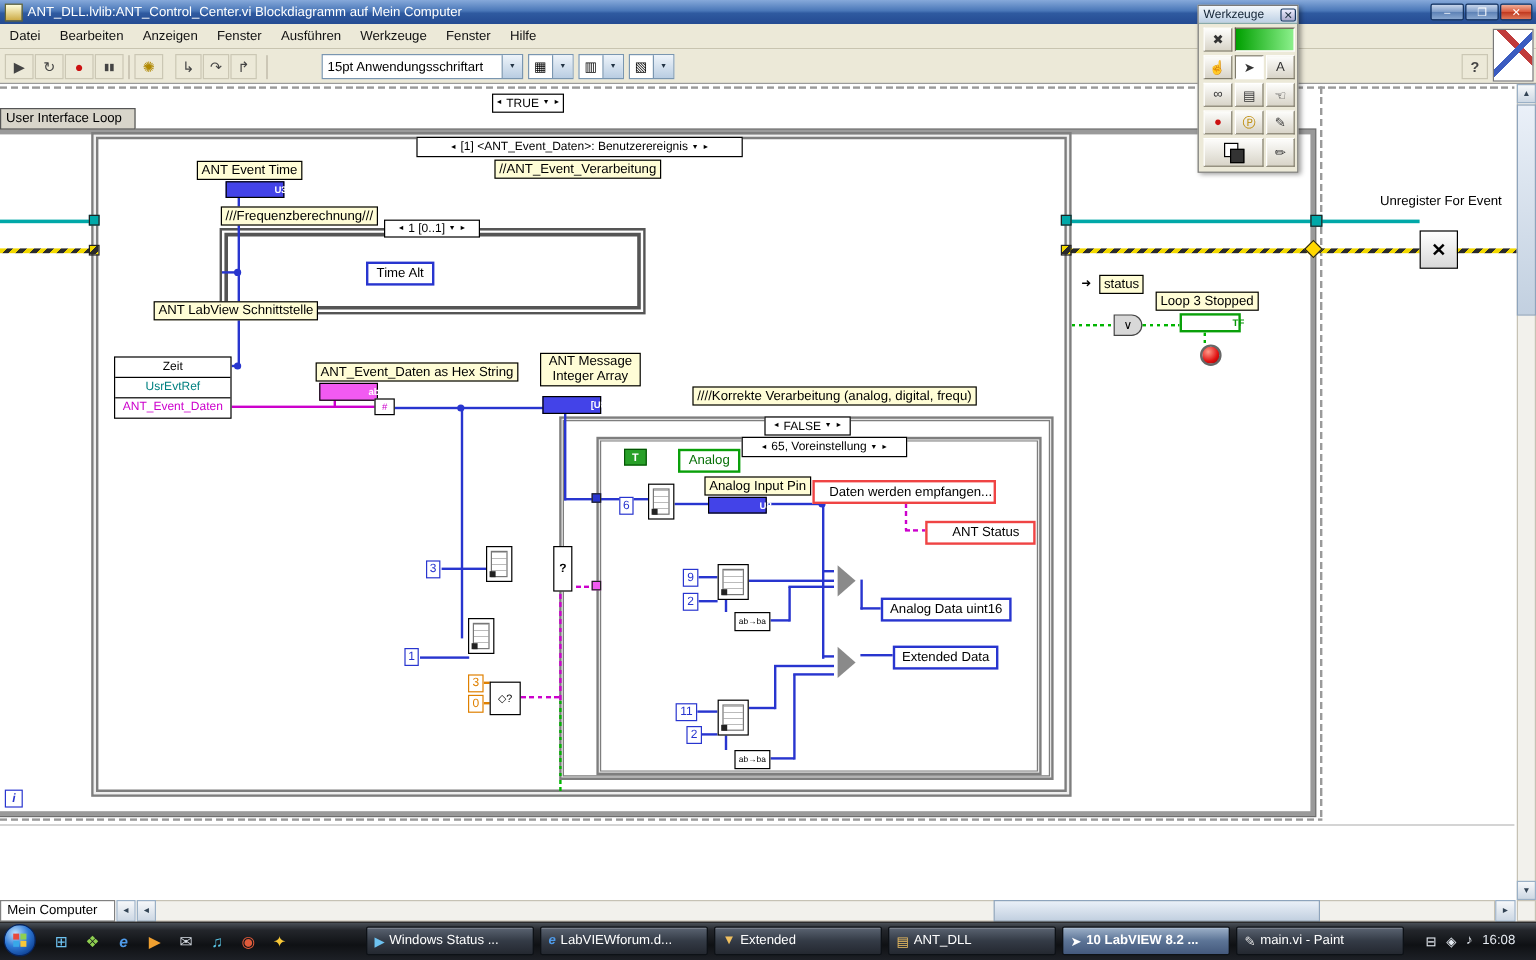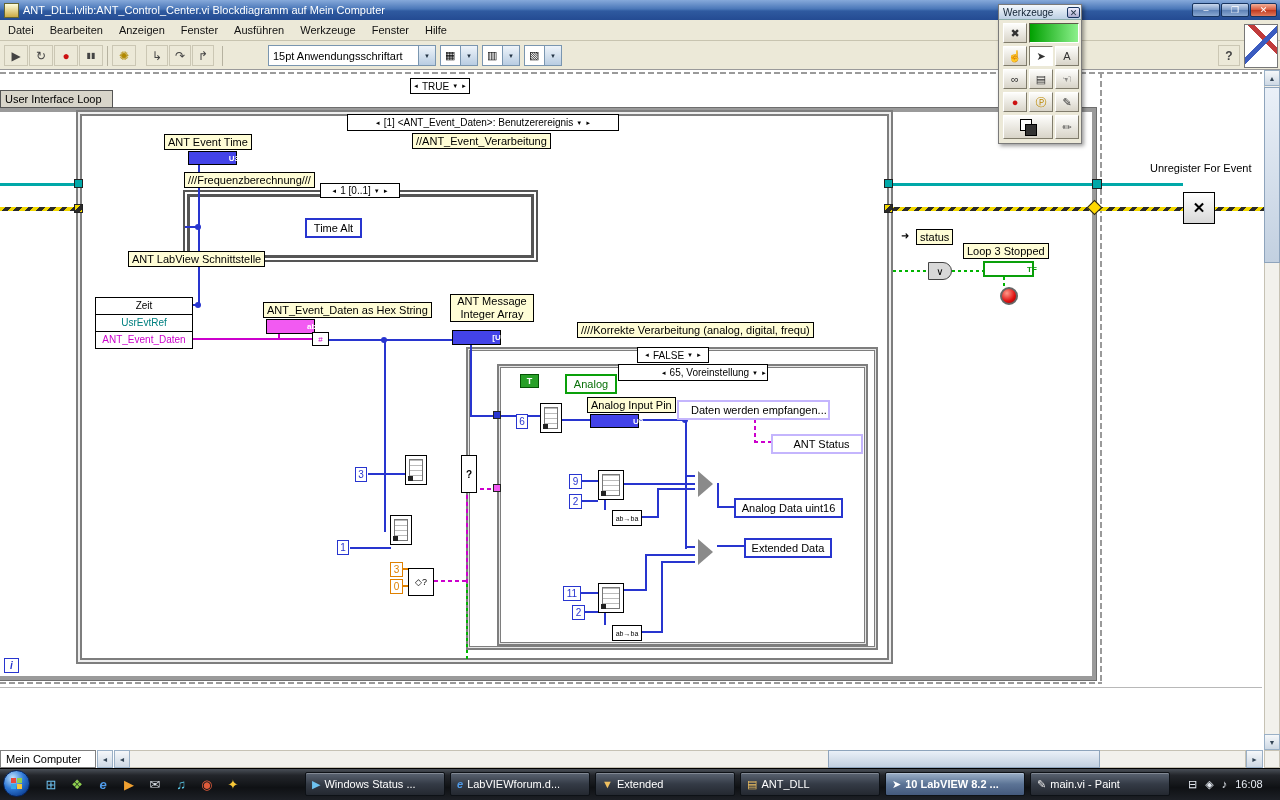--- a/index.html
+++ b/index.html
@@ -28,21 +28,21 @@
     display:flex;align-items:center;justify-content:center;font-size:6px;color:#234;}
   .logo{background:#fff;border:1px solid #777;
     background-image:linear-gradient(135deg,transparent 44%,#3b5cc0 44%,#3b5cc0 54%,transparent 54%),
                      linear-gradient(45deg,transparent 60%,#c03b3b 60%,#c03b3b 70%,transparent 70%);}
   
   .diag{left:0;top:70px;width:1264px;height:680px;background:#fff;overflow:hidden;}
   .lbl{background:#fffdd6;border:1px solid #000;font-size:11px;line-height:14px;padding:0 3px;color:#000;white-space:nowrap;}
   .plain{font-size:11px;color:#000;white-space:nowrap;}
   .fr{background:#fff;font-size:11px;line-height:14px;padding:1px 3px;color:#000;white-space:nowrap;text-align:center;}
   .fr.blue{border:2px solid #2835cf;}
-  .fr.pink{border:2px solid #c4b5fd;padding-left:12px;}
+  .fr.pink{border:2px solid #ef4444;padding-left:12px;}
   .fr.green{border:2px solid #0aa00a;color:#087008;}
   .term{display:flex;align-items:center;justify-content:center;font-size:8px;font-weight:bold;
     border:1px solid #000;color:#fff;padding-left:47px;}
   .term.blue{background:#4343e8;}
   .term.pink{background:#f25af2;}
   .term.greenfr{background:#fff;border:2px solid #0aa00a;color:#089608;}
   .cst{background:#fff;border:1px solid #2835cf;color:#2835cf;font-size:10px;line-height:13px;text-align:center;}
   .cst.org{border-color:#df8000;color:#df8000;}
   .sel{background:#fff;border:1px solid #000;display:flex;align-items:center;justify-content:center;gap:3px;
     font-size:10px;white-space:nowrap;color:#000;}
@@ -299,21 +299,21 @@
       <span>1 [0..1]</span>
       <span class="ar">▼</span>
       <span class="ar">►</span>
     </div>
     <div class="a sel" style="left:637px;top:277px;width:72px;height:16px;">
       <span class="ar">◄</span>
       <span>FALSE</span>
       <span class="ar">▼</span>
       <span class="ar">►</span>
     </div>
-    <div class="a sel" style="left:618px;top:294px;width:150px;height:17px;justify-content:flex-end;">
+    <div class="a sel" style="left:618px;top:294px;width:138px;height:17px;">
       <span class="ar">◄</span>
       <span>65, Voreinstellung</span>
       <span class="ar">▼</span>
       <span class="ar">►</span>
     </div>
 
     <div class="a lbl" style="left:412px;top:63px;">//ANT_Event_Verarbeitung</div>
     <div class="a lbl" style="left:164px;top:64px;">ANT Event Time</div>
     <div class="a term blue" style="left:188px;top:81px;width:27px;height:14px;">U32</div>
     <div class="a lbl" style="left:184px;top:102px;">///Frequenzberechnung///</div>

